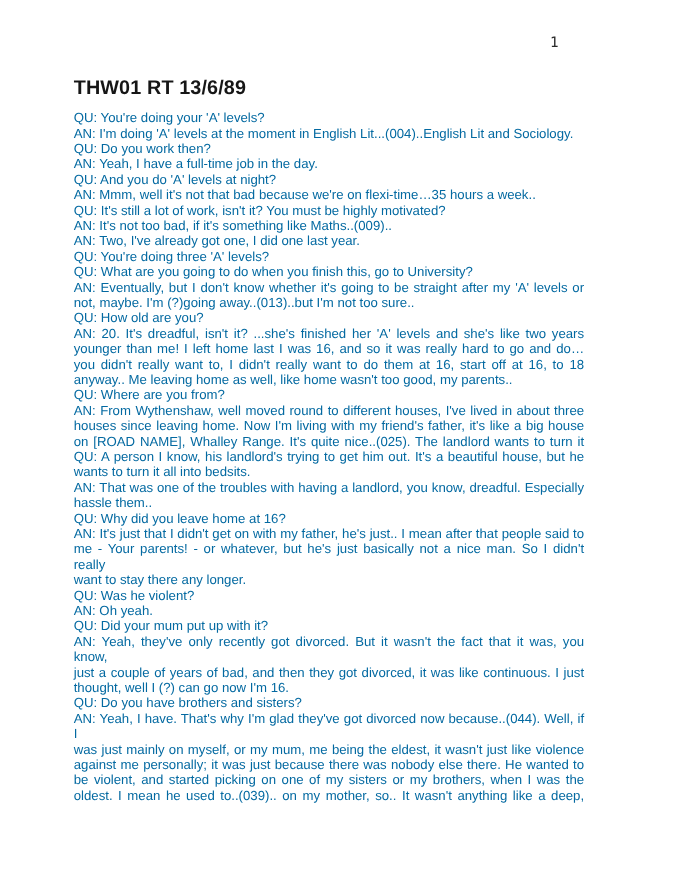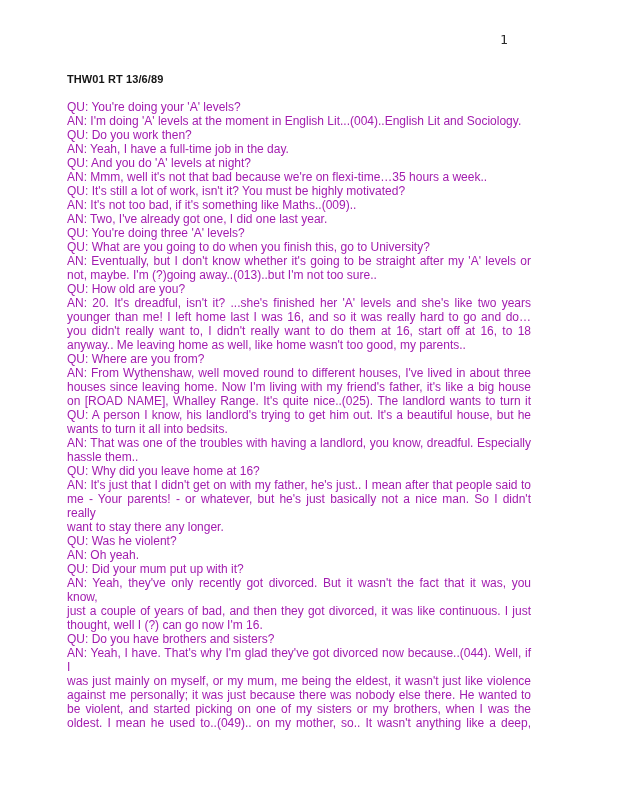--- a/index.html
+++ b/index.html
@@ -25,36 +25,36 @@
     line-height: 14px;
     color: #2a2a2a;
   }
   .content {
     position: absolute;
     left: 67px;
     top: 72px;
     width: 464px;
   }
   .doc-header {
-    font-size: 11px;
+    font-size: 18px;
     font-weight: bold;
     line-height: 14px;
     margin-bottom: 14px;
     letter-spacing: 0.1px;
     color: #161616;
   }
   .para {
     margin: 0;
     padding: 0;
   }
   .line {
     font-size: 12px;
     line-height: 14px;
     white-space: normal;
-    color: #a21caf;
+    color: #0369a1;
   }
   
   .line.fill {
     text-align: justify;
     text-align-last: justify;
   }
 </style>
 </head>
 <body>
 
@@ -148,17 +148,17 @@
           <div class="line">thought, well I (?) can go now I'm 16.</div>
         </div>
         <div class="para">
           <div class="line">QU: Do you have brothers and sisters?</div>
         </div>
         <div class="para">
           <div class="line fill">AN: Yeah, I have. That's why I'm glad they've got divorced now because..(044). Well, if I</div>
           <div class="line fill">was just mainly on myself, or my mum, me being the eldest, it wasn't just like violence</div>
           <div class="line fill">against me personally; it was just because there was nobody else there. He wanted to</div>
           <div class="line fill">be violent, and started picking on one of my sisters or my brothers, when I was the</div>
-          <div class="line fill">oldest. I mean he used to..(049).. on my mother, so.. It wasn't anything like a deep,</div>
+          <div class="line fill">oldest. I mean he used to..(039).. on my mother, so.. It wasn't anything like a deep,</div>
         </div>
       </div>
   </div>
 </div>
 
 </body></html>

